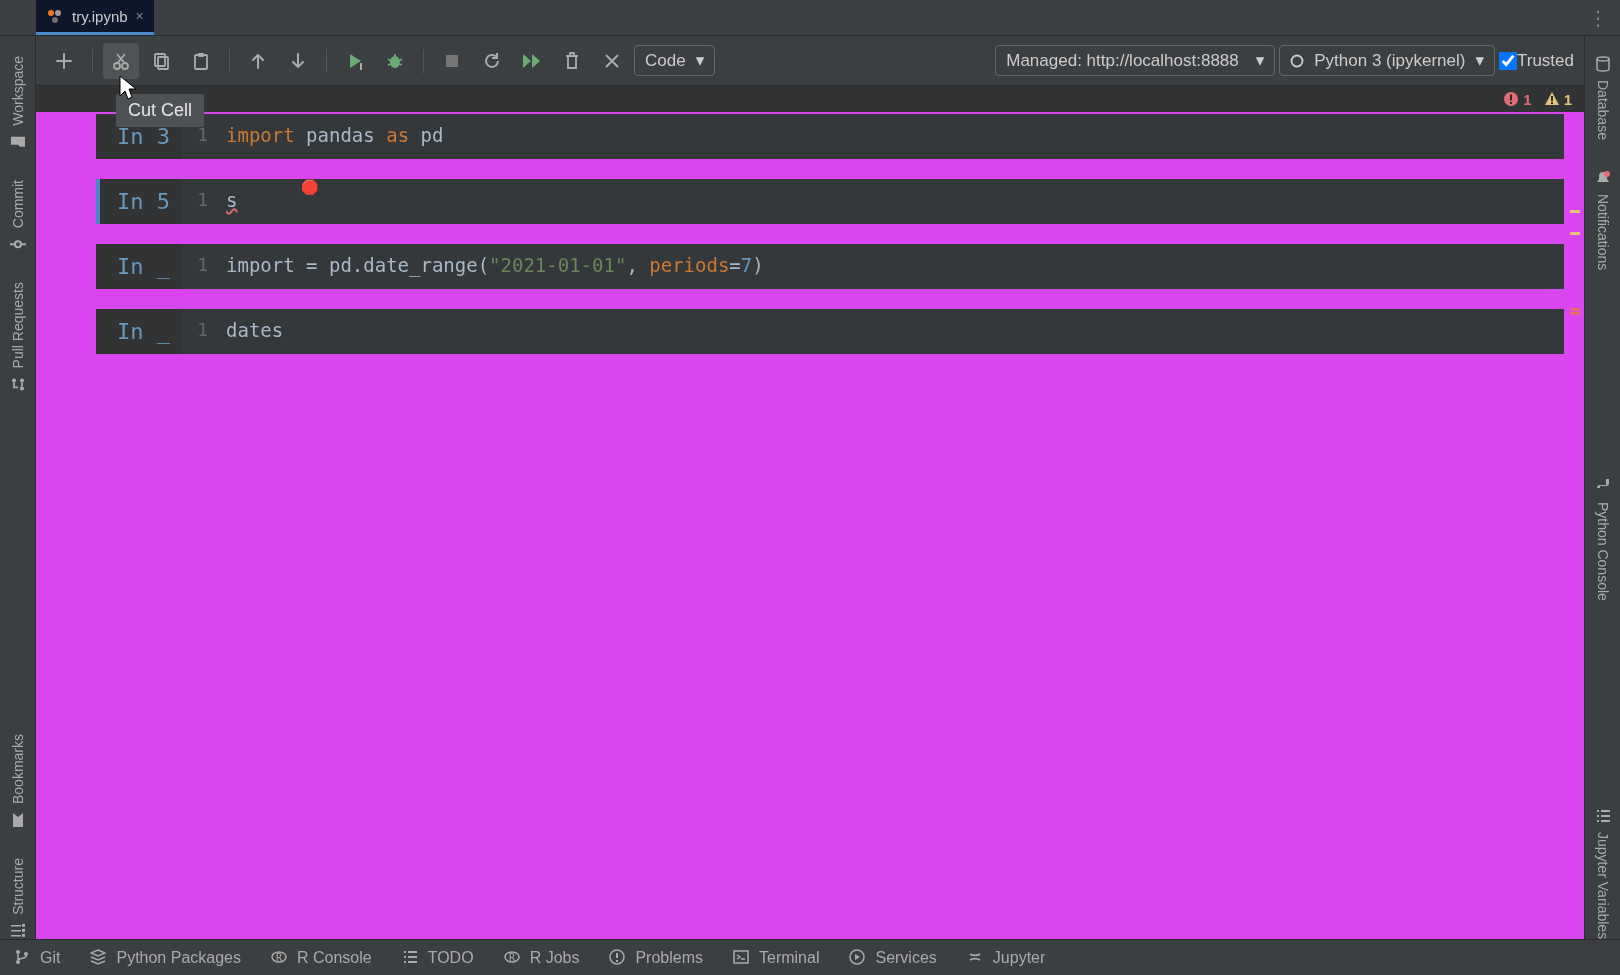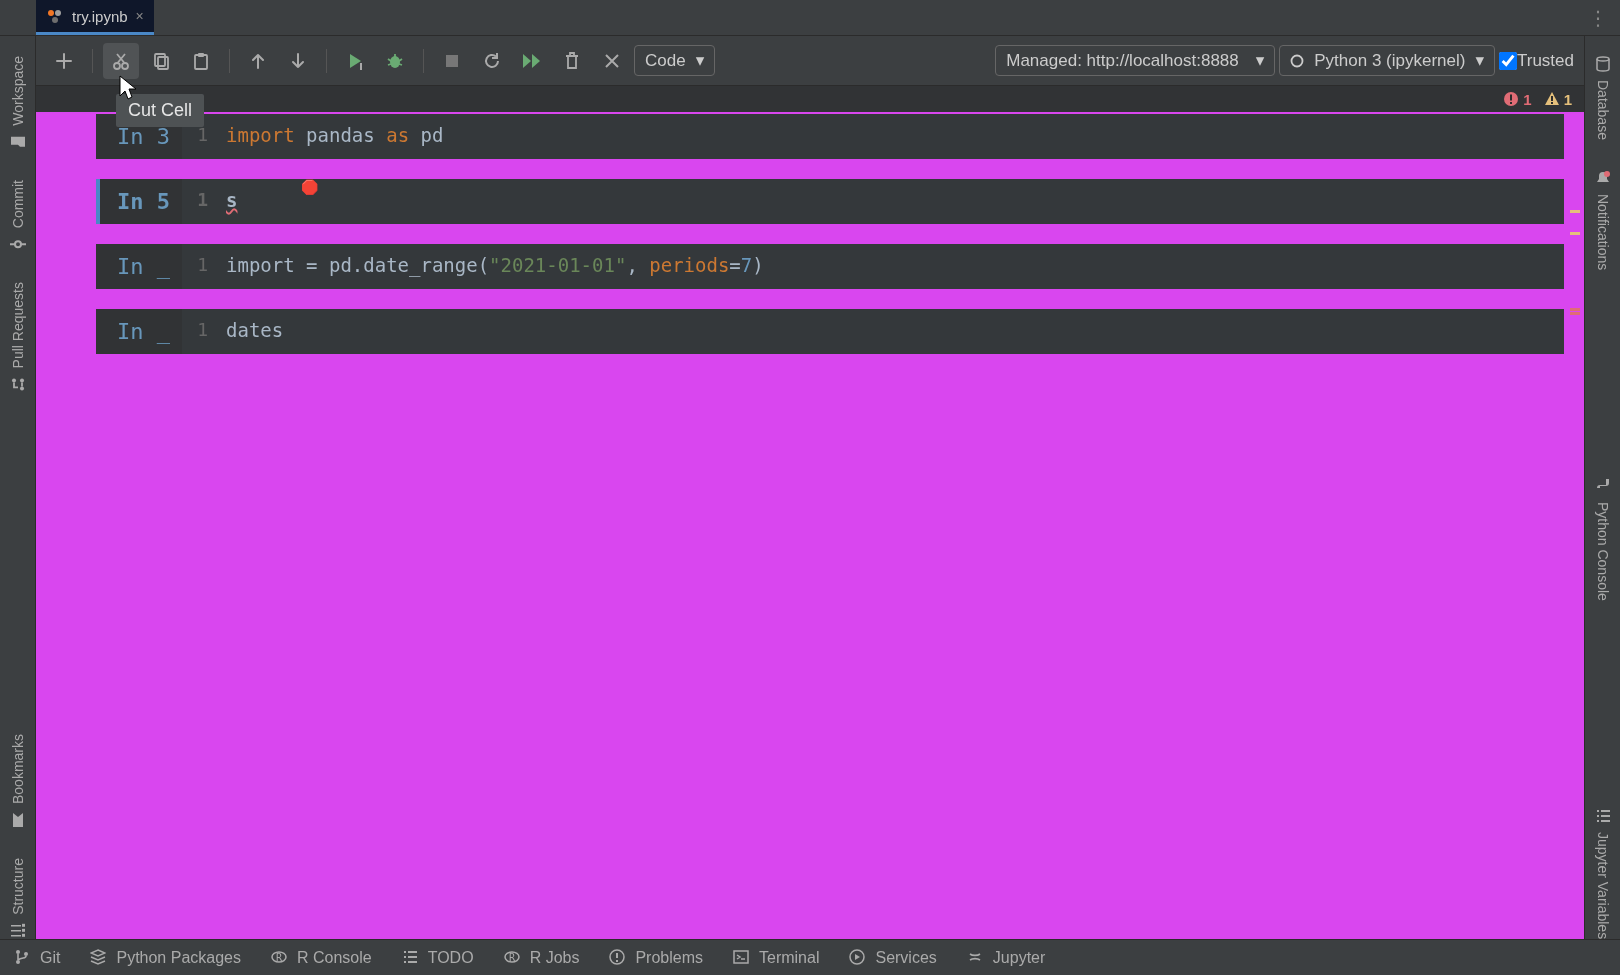--- a/index.html
+++ b/index.html
@@ -146,21 +146,21 @@
   padding: 2px 20px 0 60px;
   position: relative;
 }
 .cell {
   display: grid;
   grid-template-columns: 86px 40px 1fr;
   margin-bottom: 20px;
   background: #34383b;
   border-radius: 2px;
 }
-.cell.selected { position: relative; font-weight: bold; }
+.cell.selected { position: relative; }
 .cell.selected::before {
   content:"";
   position:absolute; left:0; top:0; bottom:0;
   width:4px; background:#4a88c7;
 }
 .cell .in-label {
   background: transparent;
   display:flex; align-items:flex-start; justify-content:flex-end;
   padding: 10px 12px 10px 0;
   font-family: "Menlo","Consolas",monospace;

